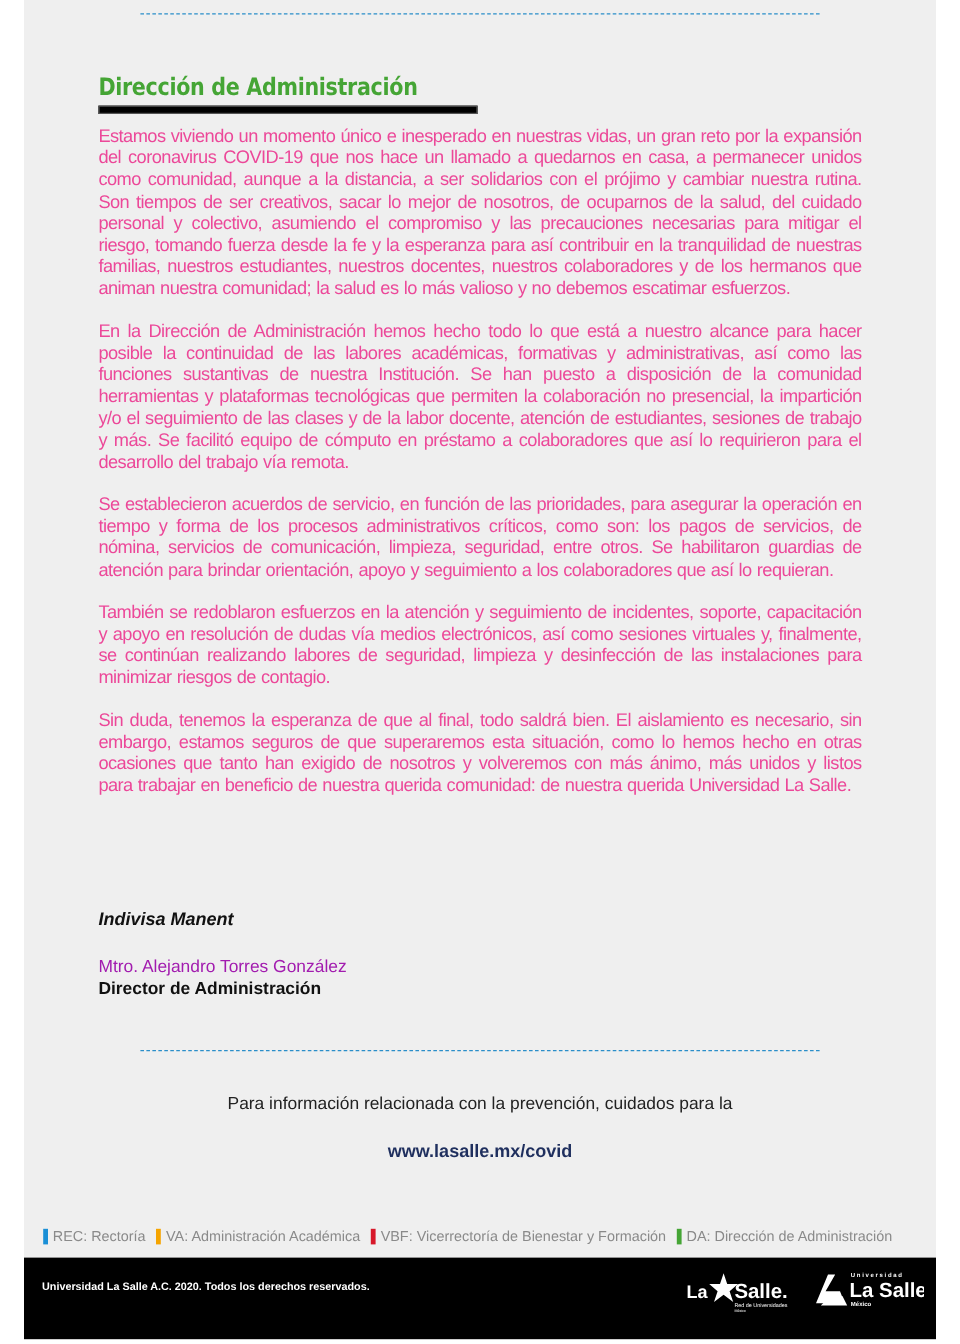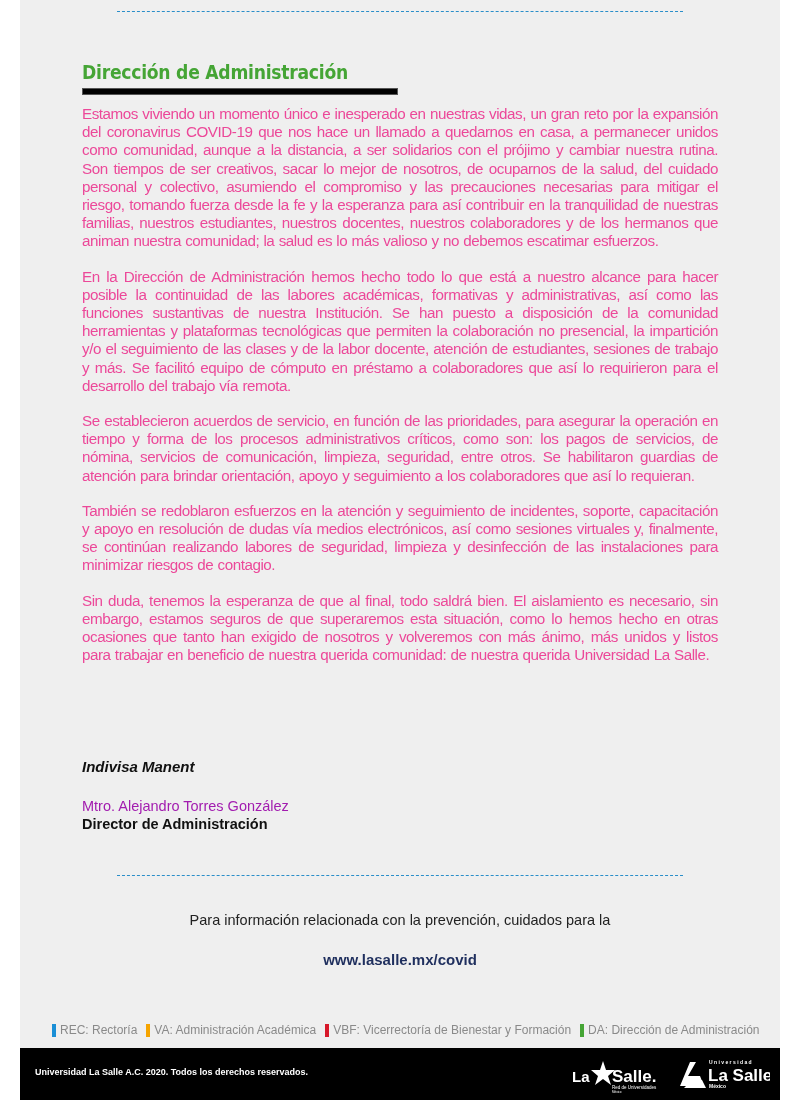--- a/index.html
+++ b/index.html
@@ -50,27 +50,27 @@
   .info {
     position: absolute; left: 20px; width: 760px; top: 912px;
     text-align: center; font-size: 14.5px; line-height: 16px; color: #222;
   }
   .url {
     position: absolute; left: 20px; width: 760px; top: 951px;
     text-align: center; font-size: 15px; font-weight: bold;
     color: #1f2f5e; text-decoration: none;
   }
   .legend {
-    position: absolute; left: 52px; top: 1023px; display: flex; gap: 9px;
+    position: absolute; left: 36px; top: 1023px; display: flex; gap: 9px;
     font-size: 12px; color: #8a8a8a; white-space: nowrap;
   }
   .legend-item { display: flex; align-items: center; gap: 4px; }
   .swatch { width: 4px; height: 13px; display: inline-block; }
   .footer {
-    position: absolute; left: 20px; top: 1048px; width: 760px; height: 52px;
+    position: absolute; left: 20px; top: 1048px; width: 760px; height: 68px;
     background: #000;
   }
   .copyright {
     position: absolute; left: 15px; top: 19px;
     font-size: 9px; font-weight: bold; color: #fff;
   }
   .logo1 {
     position: absolute; left: 552px; top: 10px; width: 100px; height: 36px;
   }
   .logo2 {

